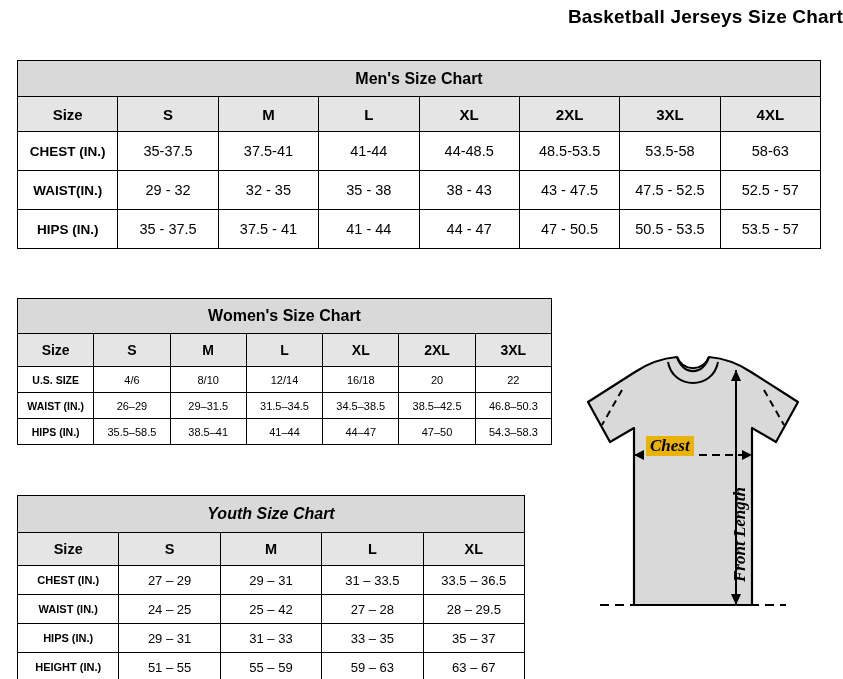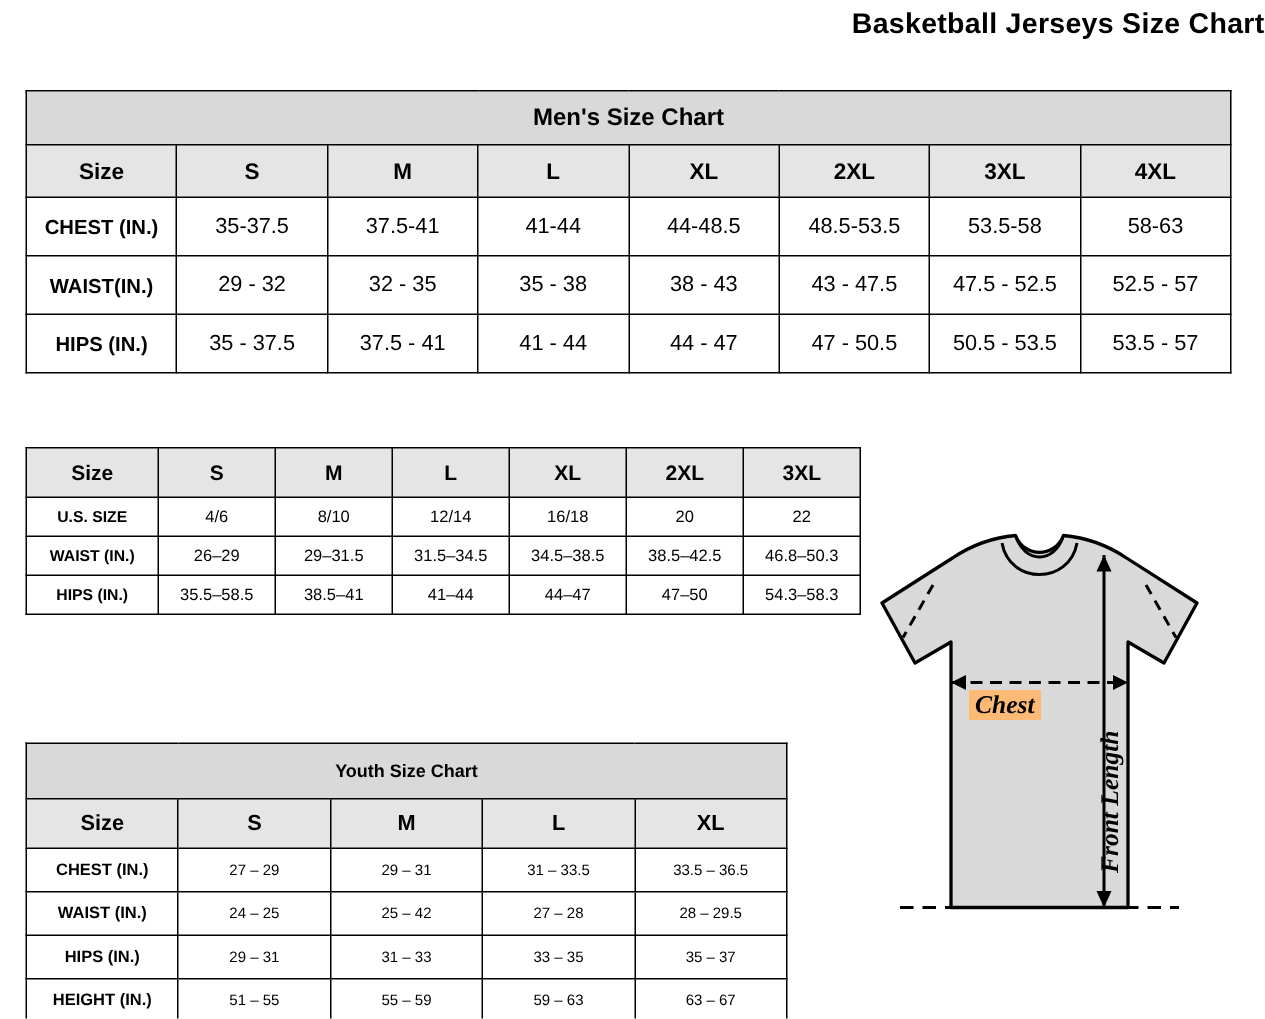--- a/index.html
+++ b/index.html
@@ -96,29 +96,30 @@
   }
 
   
   #youth-table {
     position: absolute;
     left: 17px;
     top: 495px;
     width: 508px;
   }
   #youth-table .chart-title {
-    font-size: 12px;
+    font-size: 16px;
     height: 34px;
+    font-style: italic;
   }
   #youth-table .hdr-row td {
     font-size: 14.5px;
     height: 30px;
   }
   #youth-table tbody td {
-    font-size: 10px;
+    font-size: 13px;
     height: 26px;
   }
   #youth-table .rowlabel {
     font-size: 11px;
     font-weight: bold;
   }
 
   
   #jersey-diagram {
     position: absolute;
@@ -196,20 +197,23 @@
       <td>44 - 47</td>
       <td>47 - 50.5</td>
       <td>50.5 - 53.5</td>
       <td>53.5 - 57</td>
     </tr>
   </tbody>
 </table>
 
 <table id="womens-table">
   <tbody>
+    <tr>
+      <td class="chart-title" colspan="7">Women's Size Chart</td>
+    </tr>
     <tr class="hdr-row">
       <td style="width:85px">Size</td>
       <td style="width:75px">S</td>
       <td style="width:75px">M</td>
       <td style="width:75px">L</td>
       <td style="width:75px">XL</td>
       <td style="width:75px">2XL</td>
       <td style="width:75px">3XL</td>
     </tr>
     <tr>
@@ -315,15 +319,15 @@
     <polygon points="212,105 202,100 202,110" fill="#000000"></polygon>
 
     <g stroke="#000000" stroke-width="2">
       <line x1="196" y1="20" x2="196" y2="255"></line>
     </g>
     <polygon points="196,20 191,31 201,31" fill="#000000"></polygon>
     <polygon points="196,255 191,244 201,244" fill="#000000"></polygon>
 
     <line x1="60" y1="255" x2="246" y2="255" stroke="#000000" stroke-width="2" stroke-dasharray="9,6"></line>
   </svg>
-  <span class="label-chest" style="left:106px; top:110px; background:#fdba74; padding:0 4px;">Chest</span>
+  <span class="label-chest" style="left:106px; top:86px; background:#eab308; padding:0 4px;">Chest</span>
   <span class="label-front" style="left:190px; top:232px;">Front Length</span>
 </div>
 
 </body></html>

